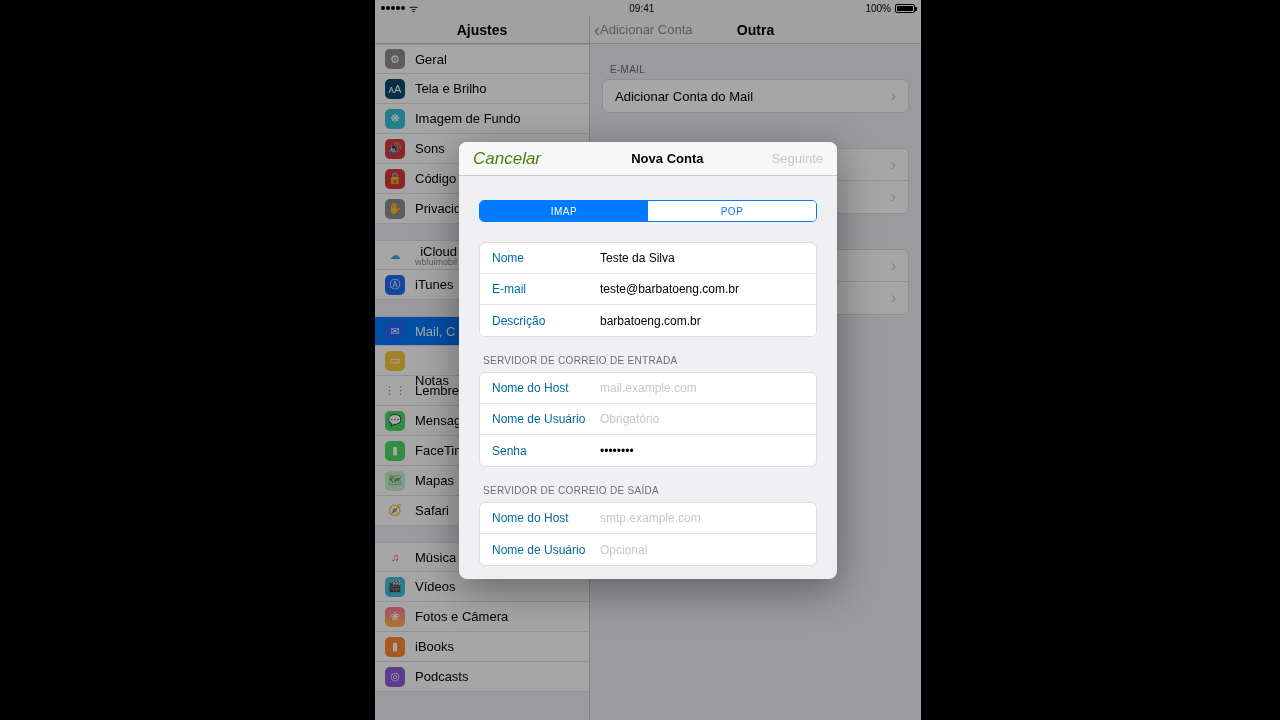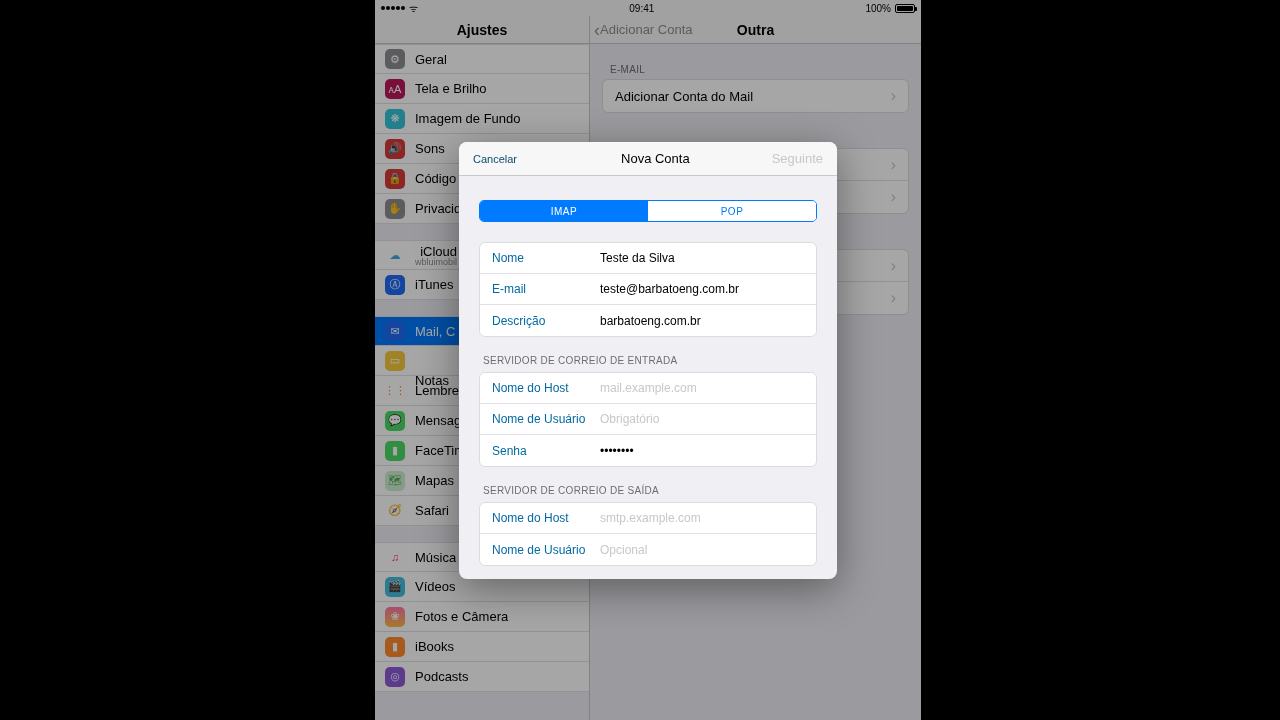--- a/index.html
+++ b/index.html
@@ -33,22 +33,22 @@
   .detail { flex: 1; overflow-y: auto; padding: 0 12px; }
   .sect-lbl { font-size: 10px; color: #6d6d72; letter-spacing: 0.3px; padding: 20px 8px 4px; }
   .cell { background: #fff; border: 1px solid #dcdce0; border-radius: 6px; overflow: hidden; }
   .cell .crow { display: flex; align-items: center; justify-content: space-between; height: 32px; padding: 0 12px; border-bottom: 1px solid #e0e0e5; font-size: 13px; }
   .cell .crow:last-child { border-bottom: none; }
   .crow .disc { color: #c7c7cc; font-size: 16px; }
   
   .modal-wrap { position: absolute; inset: 0; display: flex; align-items: flex-start; justify-content: center; }
   .modal { position: relative; margin-top: 142px; width: 378px; height: 437px; background: #efeff4; border-radius: 8px; box-shadow: 0 10px 40px rgba(0,0,0,0.4); overflow: hidden; display: flex; flex-direction: column; z-index: 10; }
   .m-head { height: 34px; background: #f7f7f8; border-bottom: 1px solid #c8c7cc; display: flex; align-items: center; justify-content: space-between; padding: 0 14px; }
-  .m-head .cancel { color: #0c4a6e; font-size: 11px; }
-  .m-head .mtitle { font-size: 13px; font-weight: 400; margin-left: 22px; }
+  .m-head .cancel { color: #4d7c0f; font-size: 17px; font-style: italic; }
+  .m-head .mtitle { font-size: 13px; font-weight: 700; margin-left: 22px; }
   .m-head .next { color: #c7c7cc; font-size: 13px; }
   .m-body { flex: 1; overflow-y: auto; padding: 0 20px; }
   .seg { display: flex; margin: 24px 0 20px; border: 1px solid #007aff; border-radius: 5px; overflow: hidden; height: 22px; }
   .seg div { flex: 1; display: flex; align-items: center; justify-content: center; font-size: 10px; letter-spacing: 0.5px; }
   .seg .on { background: #007aff; color: #fff; }
   .seg .off { color: #007aff; background: #fff; }
   .mgroup { background: #fff; border: 1px solid #dcdce0; border-radius: 6px; overflow: hidden; margin-bottom: 14px; }
   .mrow { display: flex; align-items: center; height: 31px; padding: 0 12px; border-bottom: 1px solid #e0e0e5; font-size: 12px; gap: 8px; }
   .mrow:last-child { border-bottom: none; }
   .mrow .lbl { width: 100px; flex-shrink: 0; color: #0369a1; }
@@ -96,21 +96,21 @@
   <div class="body">
     <div class="sidebar" id="sidebar">
         <div class="group">
           <div class="row">
             <span class="icon" style="background: rgb(142, 142, 147);">⚙</span>
             <div style="display: flex; flex-direction: column; justify-content: center;">
               <span>Geral</span>
             </div>
           </div>
           <div class="row">
-            <span class="icon" style="background: #be185d;">ᴀA</span>
+            <span class="icon" style="background: #0c4a6e;">ᴀA</span>
             <div style="display: flex; flex-direction: column; justify-content: center;">
               <span>Tela e Brilho</span>
             </div>
           </div>
           <div class="row">
             <span class="icon" style="background: rgb(53, 195, 217);">❋</span>
             <div style="display: flex; flex-direction: column; justify-content: center;">
               <span>Imagem de Fundo</span>
             </div>
           </div>

